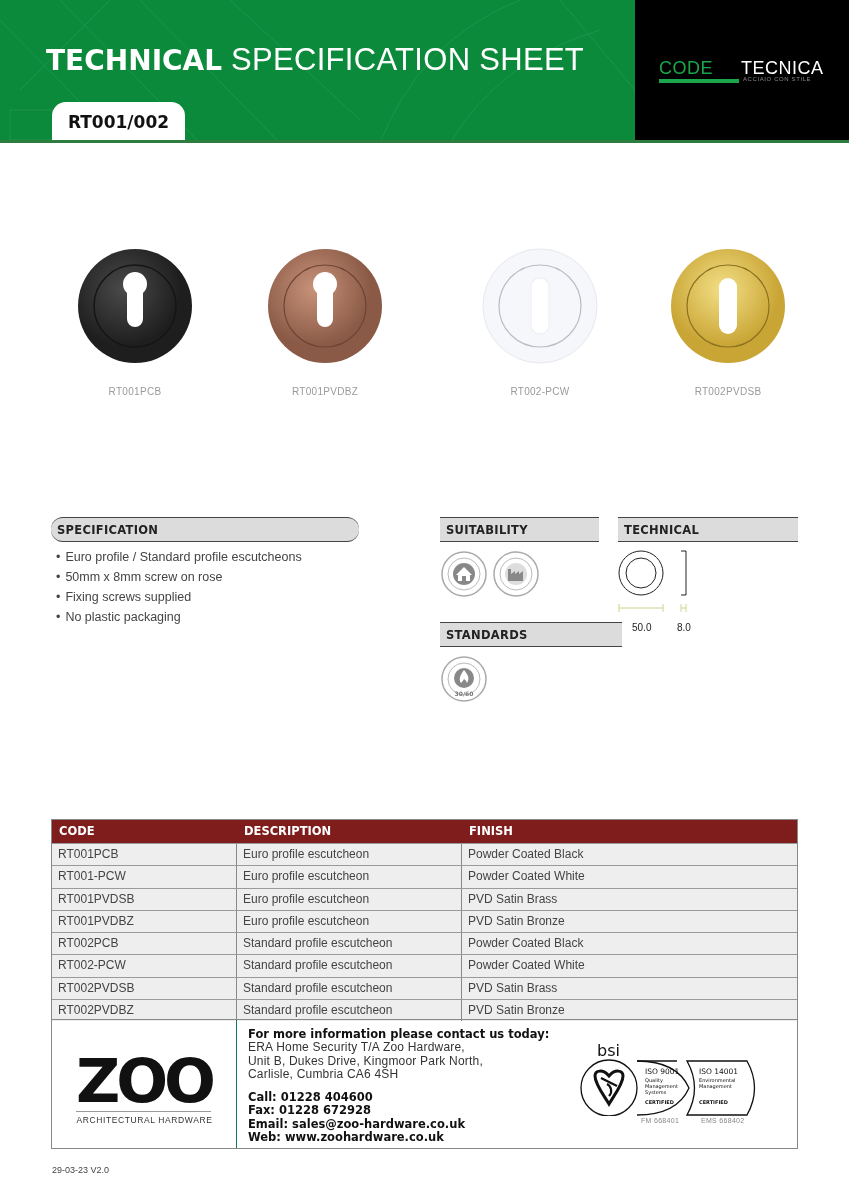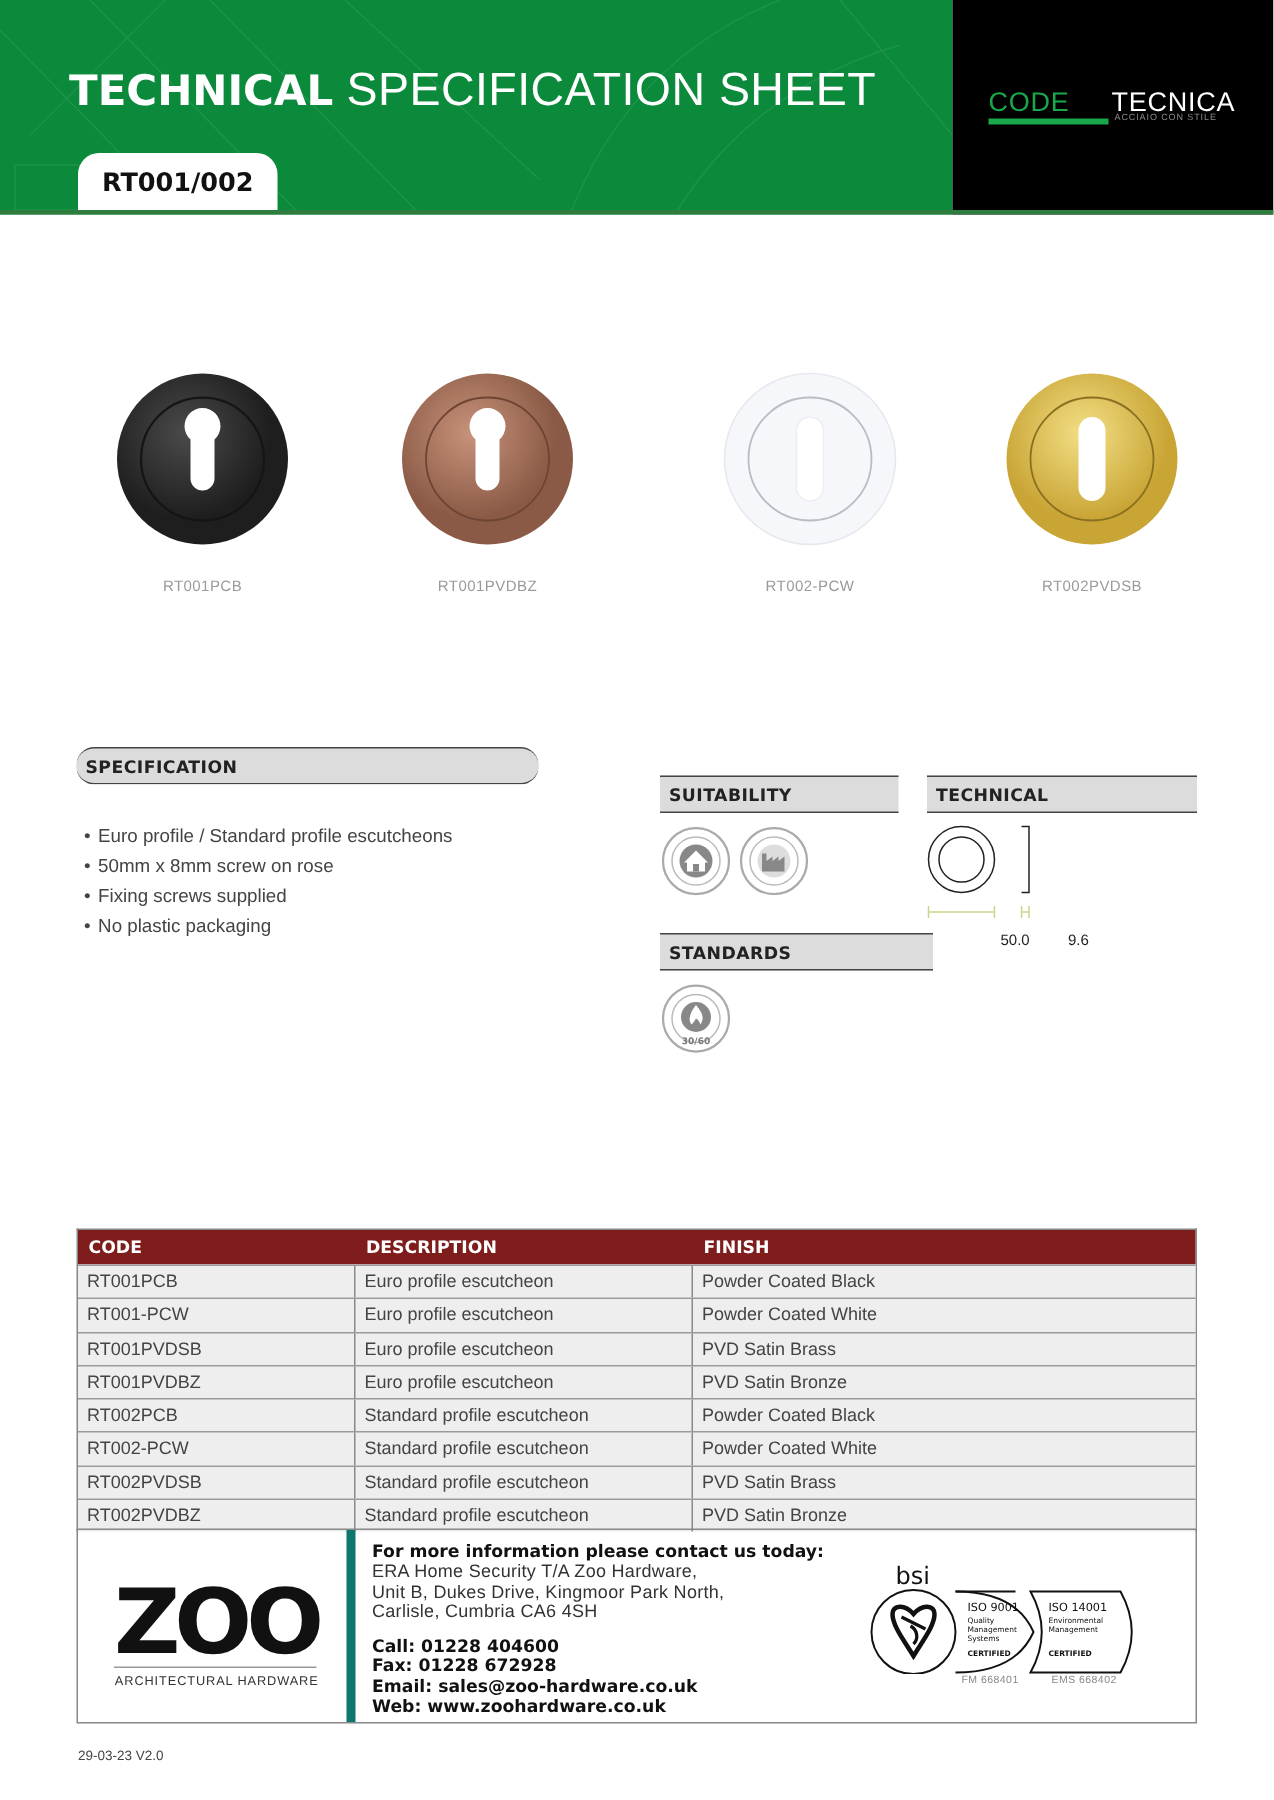--- a/index.html
+++ b/index.html
@@ -29,35 +29,35 @@
   .product .label { margin-top: 22px; font-family: "Liberation Sans", sans-serif; font-size: 10px; color: #9a9a9a; letter-spacing: 0.3px; }
 
   
   .sec-head { position: absolute; height: 25px; background: #dcdcdc; border-top: 1px solid #444; border-bottom: 1px solid #444; font-weight: bold; font-size: 11.5px; color: #222; padding-left: 6px; line-height: 24px; letter-spacing: 0.3px; }
   .spec-list { position: absolute; left: 56px; top: 547px; list-style: none; }
   .spec-list li { font-family: "Liberation Sans", sans-serif; font-size: 12.5px; color: #444; height: 20px; line-height: 20px; }
   .spec-list li::before { content: "\2022"; margin-right: 5px; }
 
   .badge { position: absolute; width: 46px; height: 46px; }
 
-  .dims { position: absolute; font-family: "Liberation Sans", sans-serif; font-size: 10px; color: #222; margin-left: 35px; }
+  .dims { position: absolute; font-family: "Liberation Sans", sans-serif; font-size: 10px; color: #222; }
 
   
   .table { position: absolute; left: 51px; top: 819px; width: 747px; border: 1px solid #888; border-bottom: none; }
   .thead { display: flex; height: 23px; background: #7f1d1d; }
   .thead div { color: #fff; font-weight: bold; font-size: 11.5px; line-height: 23px; padding-left: 7px; }
   .row { display: flex; height: 22.3px; background: #eeeeee; border-top: 1px solid #9a9a9a; }
   .row div { font-family: "Liberation Sans", sans-serif; font-size: 12px; color: #444; line-height: 21px; padding-left: 6px; }
   .c1 { width: 185px; border-right: 1px solid #888; }
   .c2 { width: 225px; border-right: 1px solid #888; }
   .c3 { flex: 1; }
 
   
   .footer { position: absolute; left: 51px; top: 1019px; width: 747px; height: 130px; border: 1px solid #888; display: flex; }
-  .footer .logo-cell { width: 185px; border-right: 6px solid #0f766e; position: relative; }
+  .footer .logo-cell { width: 185px; border-right: 1px solid #0f766e; position: relative; }
   .zoo { position: absolute; left: 22px; top: 28px; width: 140px; height: 60px; }
   .zoo-line { position: absolute; left: 24px; top: 91px; width: 135px; height: 1px; background: #999; }
   .zoo-sub { position: absolute; left: 0; top: 95px; width: 185px; text-align: center; font-family: "Liberation Sans", sans-serif; font-size: 8.5px; color: #333; letter-spacing: 0.6px; }
   .contact { padding: 7px 0 0 11px; width: 330px; }
   .contact .hl { font-weight: bold; font-size: 11.5px; color: #111; line-height: 14px; }
   .contact .ad { font-family: "Liberation Sans", sans-serif; font-size: 12px; color: #333; line-height: 13.5px; letter-spacing: 0.2px; }
   .contact .gap { height: 9px; }
   .contact .b { font-weight: bold; font-size: 11.5px; color: #111; line-height: 13.5px; }
   .certs { position: relative; flex: 1; }
   .cert-codes { position: absolute; top: 97px; font-family: "Liberation Sans", sans-serif; font-size: 7px; color: #888; letter-spacing: 0.3px; }
@@ -154,21 +154,21 @@
           </radialGradient>
         </defs>
       <circle cx="58" cy="58" r="57" fill="url(#gBr)"></circle>
       <circle cx="58" cy="58" r="41" fill="none" stroke="#8a7020" stroke-width="1.2"></circle>
       <rect x="49" y="30" width="18" height="56" rx="9" fill="#fff"></rect>
     </svg>
   </div>
   <div class="label">RT002PVDSB</div>
 </div>
 
-<div class="sec-head" style="left:51px; top:498px; width:308px;border-radius:12px;">SPECIFICATION</div>
+<div class="sec-head" style="left:51px; top:517px; width:308px;border-radius:12px;">SPECIFICATION</div>
 <ul class="spec-list">
   <li>Euro profile / Standard profile escutcheons</li>
   <li>50mm x 8mm screw on rose</li>
   <li>Fixing screws supplied</li>
   <li>No plastic packaging</li>
 </ul>
 
 <div class="sec-head" style="left:440px; top:517px; width:159px;">SUITABILITY</div>
 <div class="badge" style="left:441px; top:551px;">
   <svg width="46" height="46" viewBox="0 0 46 46">
@@ -209,21 +209,21 @@
       <line x1="1" y1="58" x2="45" y2="58"></line>
       <line x1="1" y1="54" x2="1" y2="62"></line>
       <line x1="45" y1="54" x2="45" y2="62"></line>
       <line x1="63" y1="58" x2="68" y2="58"></line>
       <line x1="63" y1="54" x2="63" y2="62"></line>
       <line x1="68" y1="54" x2="68" y2="62"></line>
     </g>
   </svg>
 </div>
 <div class="dims" style="left:632px; top:622px;">50.0</div>
-<div class="dims" style="left:677px; top:622px;">9.6</div>
+<div class="dims" style="left:677px; top:622px;">8.0</div>
 
 <div class="table">
   <div class="thead">
     <div class="c1" style="border-right:none;">CODE</div>
     <div class="c2" style="border-right:none;">DESCRIPTION</div>
     <div class="c3">FINISH</div>
   </div>
   <div class="row">
     <div class="c1">RT001PCB</div>
     <div class="c2">Euro profile escutcheon</div>

